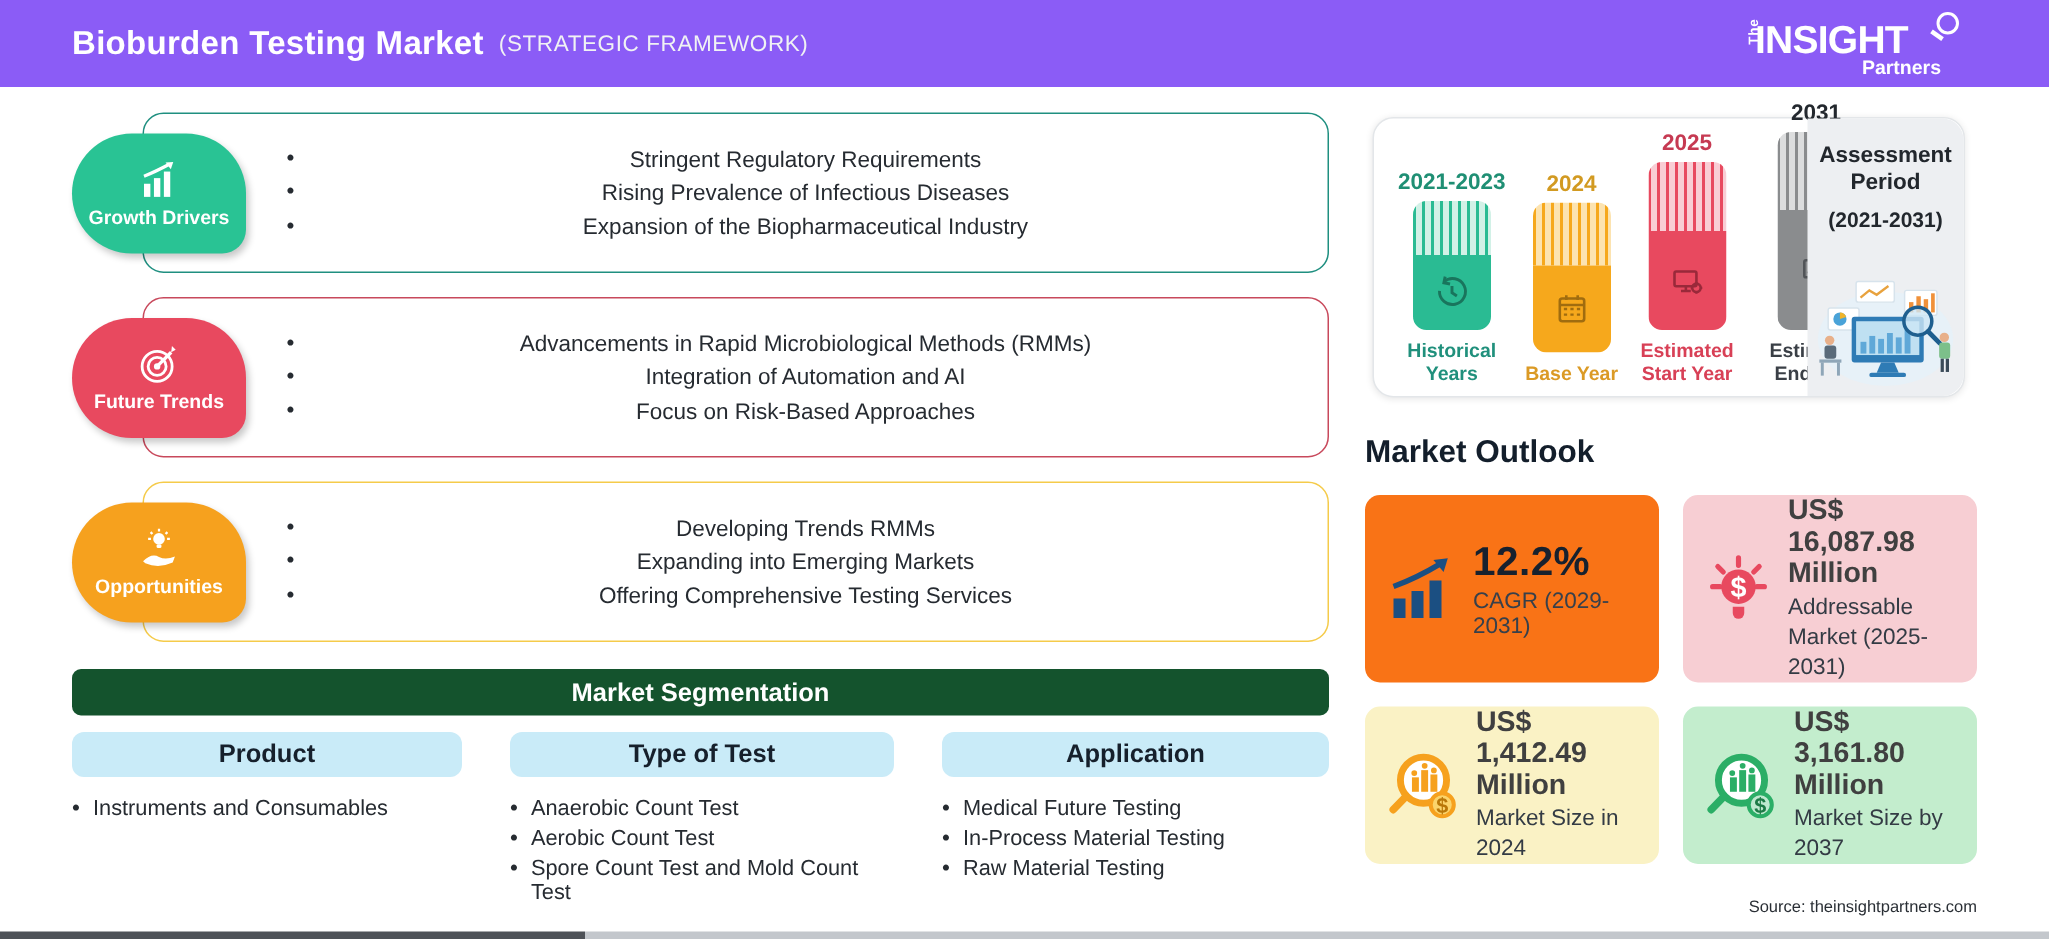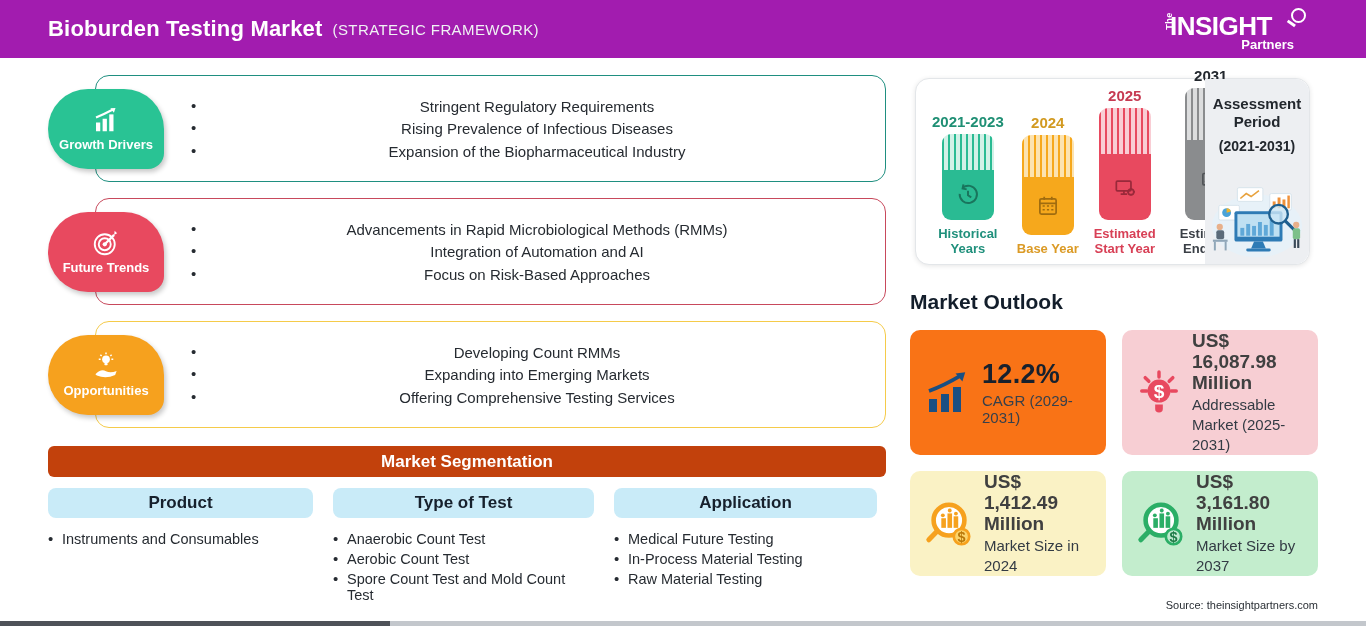--- a/index.html
+++ b/index.html
@@ -4,21 +4,21 @@
 <style>
   * { margin:0; padding:0; box-sizing:border-box; }
   html,body { background:#e9eaec; }
   .page {
     position:relative; width:1366px; height:626px; background:#ffffff;
     font-family:"Liberation Sans", sans-serif; overflow:hidden;
   }
   
   .hdr {
     position:absolute; top:0; left:0; width:100%; height:58px;
-    background:#a21caf; display:flex; align-items:center;
+    background:#8b5cf6; display:flex; align-items:center;
   }
   .hdr-title { margin-left:48px; color:#fff; font-size:22px; font-weight:bold; letter-spacing:.2px; }
   .hdr-sub { margin-left:10px; color:#f0f2f4; font-size:15px; font-weight:500; letter-spacing:.4px; }
   .logo { position:absolute; right:58px; top:8px; width:150px; height:46px; color:#fff; }
   .logo-the {
     position:absolute; left:2px; top:8px; font-size:9px; font-weight:bold;
     transform:rotate(-90deg); transform-origin:center; letter-spacing:.5px;
   }
   .logo-insight { position:absolute; left:12px; top:3px; font-size:26px; font-weight:800; letter-spacing:-.5px; }
   .logo-partners { position:absolute; right:14px; top:29px; font-size:13px; font-weight:bold; }
@@ -45,25 +45,25 @@
     display:flex; flex-direction:column; align-items:center; justify-content:center;
     box-shadow:2px 3px 5px rgba(0,0,0,.22);
   }
   .fw-badge svg { width:30px; height:30px; }
   .fw-badge-label { color:#fff; font-size:13px; font-weight:bold; margin-top:2px; white-space:nowrap; }
   ul.blist { list-style:none; }
   ul.blist li { position:relative; padding-left:14px; font-size:15px; color:#262b31; margin:5.5px 0; }
   ul.blist li::before { content:"\2022"; position:absolute; left:0; top:-1px; font-size:15px; color:#262b31; }
   
   .seg-bar {
-    margin-top:18px; height:31px; background:#c2410c; border-radius:6px;
+    margin-top:18px; height:31px; background:#14532d; border-radius:6px;
     display:flex; align-items:center; justify-content:center;
     color:#fff; font-size:17px; font-weight:bold;
   }
-  .seg-cols { display:flex; gap:20px; margin-top:11px; }
+  .seg-cols { display:flex; gap:32px; margin-top:11px; }
   .seg-col { display:flex; flex-direction:column; }
   .seg-col:nth-child(1){ width:265px; } .seg-col:nth-child(2){ width:261px; } .seg-col:nth-child(3){ width:263px; }
   .seg-pill {
     height:30px; background:#c9ebf8; border-radius:8px;
     display:flex; align-items:center; justify-content:center;
     font-size:17px; font-weight:bold; color:#16202c;
   }
   .seg-col ul.blist { margin-top:9px; }
   .seg-col ul.blist li { font-size:14.5px; margin:4px 0; }
   
@@ -175,21 +175,21 @@
         <svg viewBox="0 0 24 24">
           <circle cx="12" cy="6.6" r="3.1" fill="#fff"></circle>
           <rect x="10.7" y="9.6" width="2.6" height="1.8" rx="0.6" fill="#fff"></rect>
           <path d="M12 1.2 v1.4 M7.5 3 l1 1 M16.5 3 l-1 1 M6.2 6.6 h1.5 M16.3 6.6 h1.5" stroke="#fff" stroke-width="1.2"></path>
           <path d="M3.5 18.5 q4.5 -4.5 8.5 -2.3 q3.5 1.8 8.5 -0.2 l-1.2 3.2 q-7.5 3.4 -14.6 0.4 z" fill="#fff"></path>
         </svg>
         <span class="fw-badge-label">Opportunities</span>
       </div>
       <div class="fw-box">
         <ul class="blist">
-            <li>Developing Count RMMs</li>
+            <li>Developing Trends RMMs</li>
             <li>Expanding into Emerging Markets</li>
             <li>Offering Comprehensive Testing Services</li>
           </ul>
       </div>
     </div>
 
     <div class="seg-bar">
       <span>Market Segmentation</span>
     </div>
     <div class="seg-cols">

